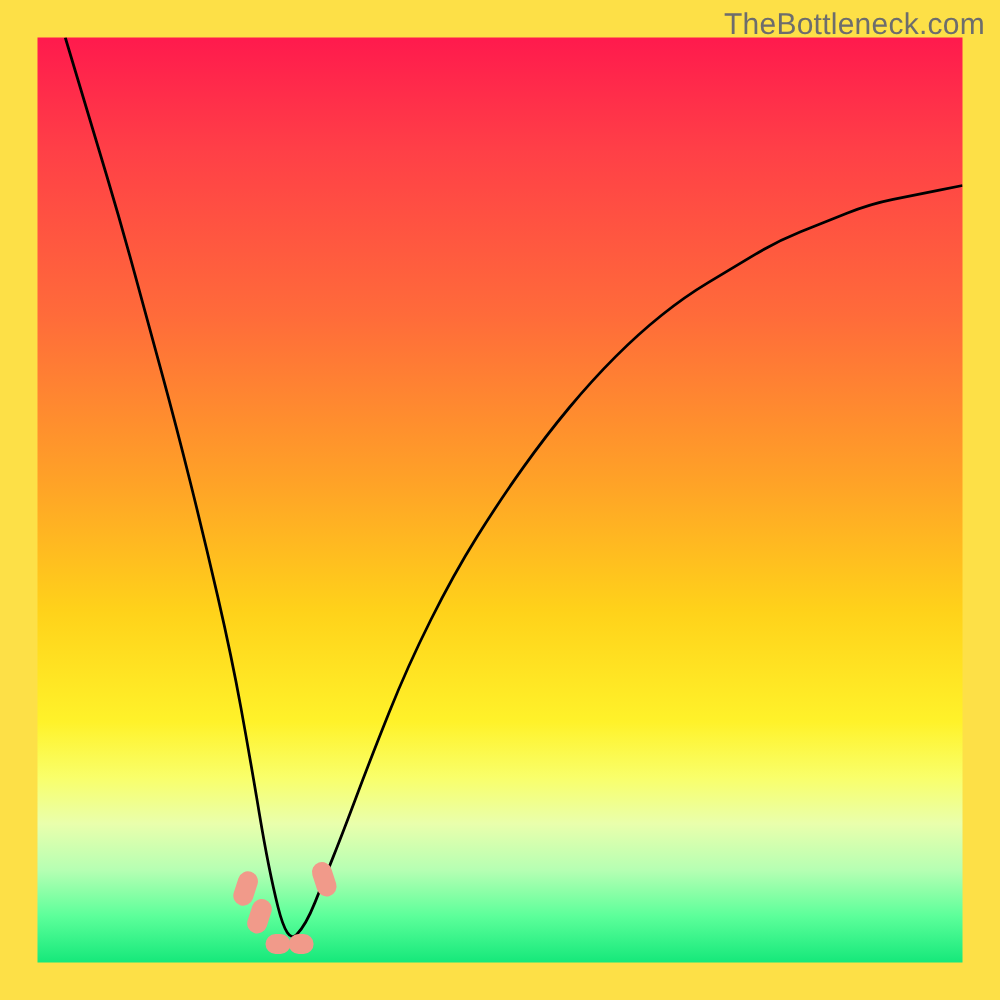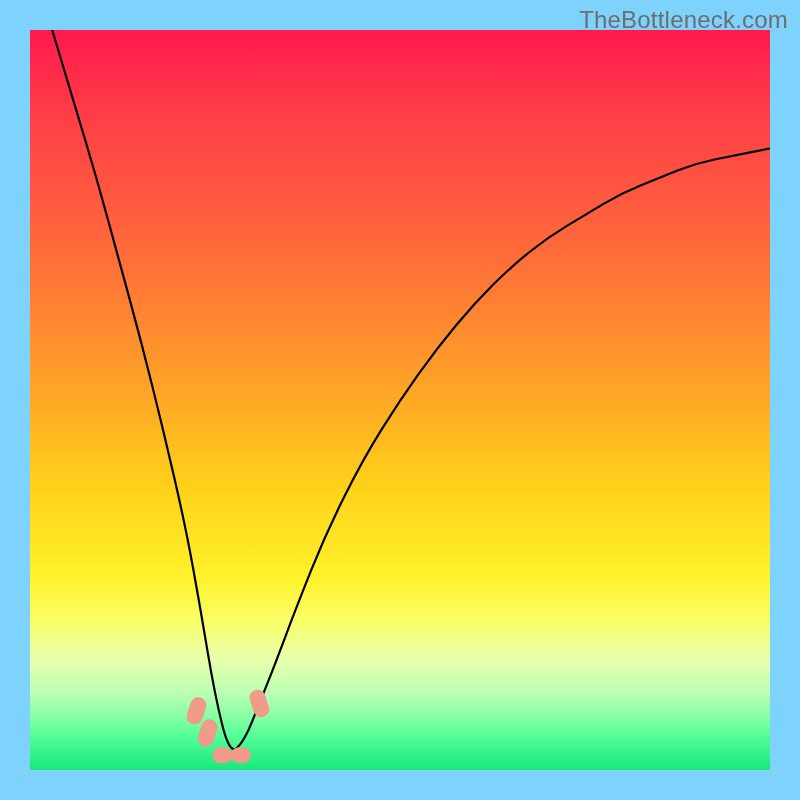--- a/index.html
+++ b/index.html
@@ -6,21 +6,21 @@
     margin: 0;
     padding: 0;
     width: 800px;
     height: 800px;
     overflow: hidden;
     font-family: Arial, Helvetica, sans-serif;
   }
   .outer {
     width: 800px;
     height: 800px;
-    background: #7dd3fc;
+    background: #fde047;
     position: relative;
   }
   .plot-bg {
     position: absolute;
     left: 30px;
     top: 30px;
     width: 740px;
     height: 740px;
     background: linear-gradient(
       to bottom,

